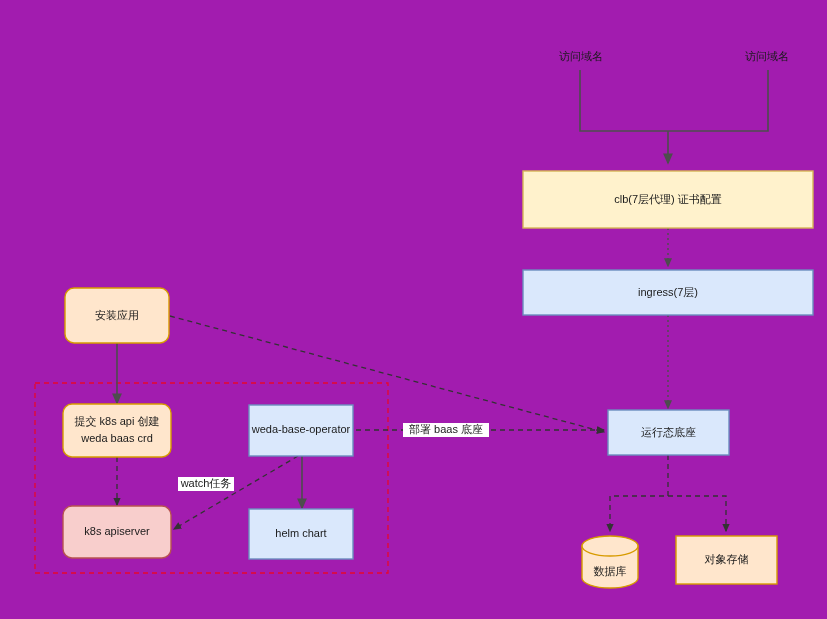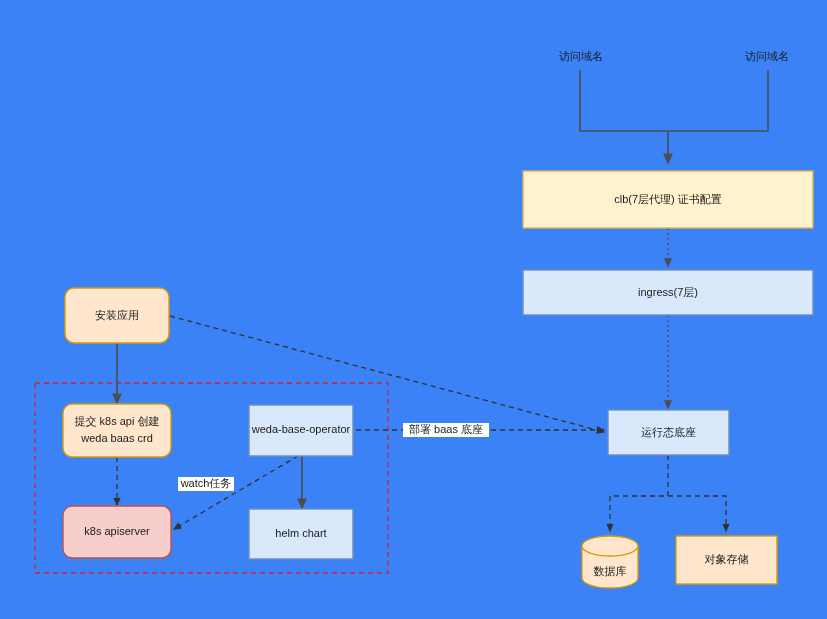--- a/index.html
+++ b/index.html
@@ -10,21 +10,21 @@
   body {
     width: 827px;
     height: 619px;
     font-family: "Liberation Sans", "DejaVu Sans", sans-serif;
     overflow: hidden;
   }
   #diagram-root {
     position: relative;
     width: 827px;
     height: 619px;
-    background: #3b82f6;
+    background: #a21caf;
   }
   svg.canvas {
     position: absolute;
     top: 0;
     left: 0;
     width: 827px;
     height: 619px;
   }
   .node-label {
     font-family: "Liberation Sans", "DejaVu Sans", sans-serif;

